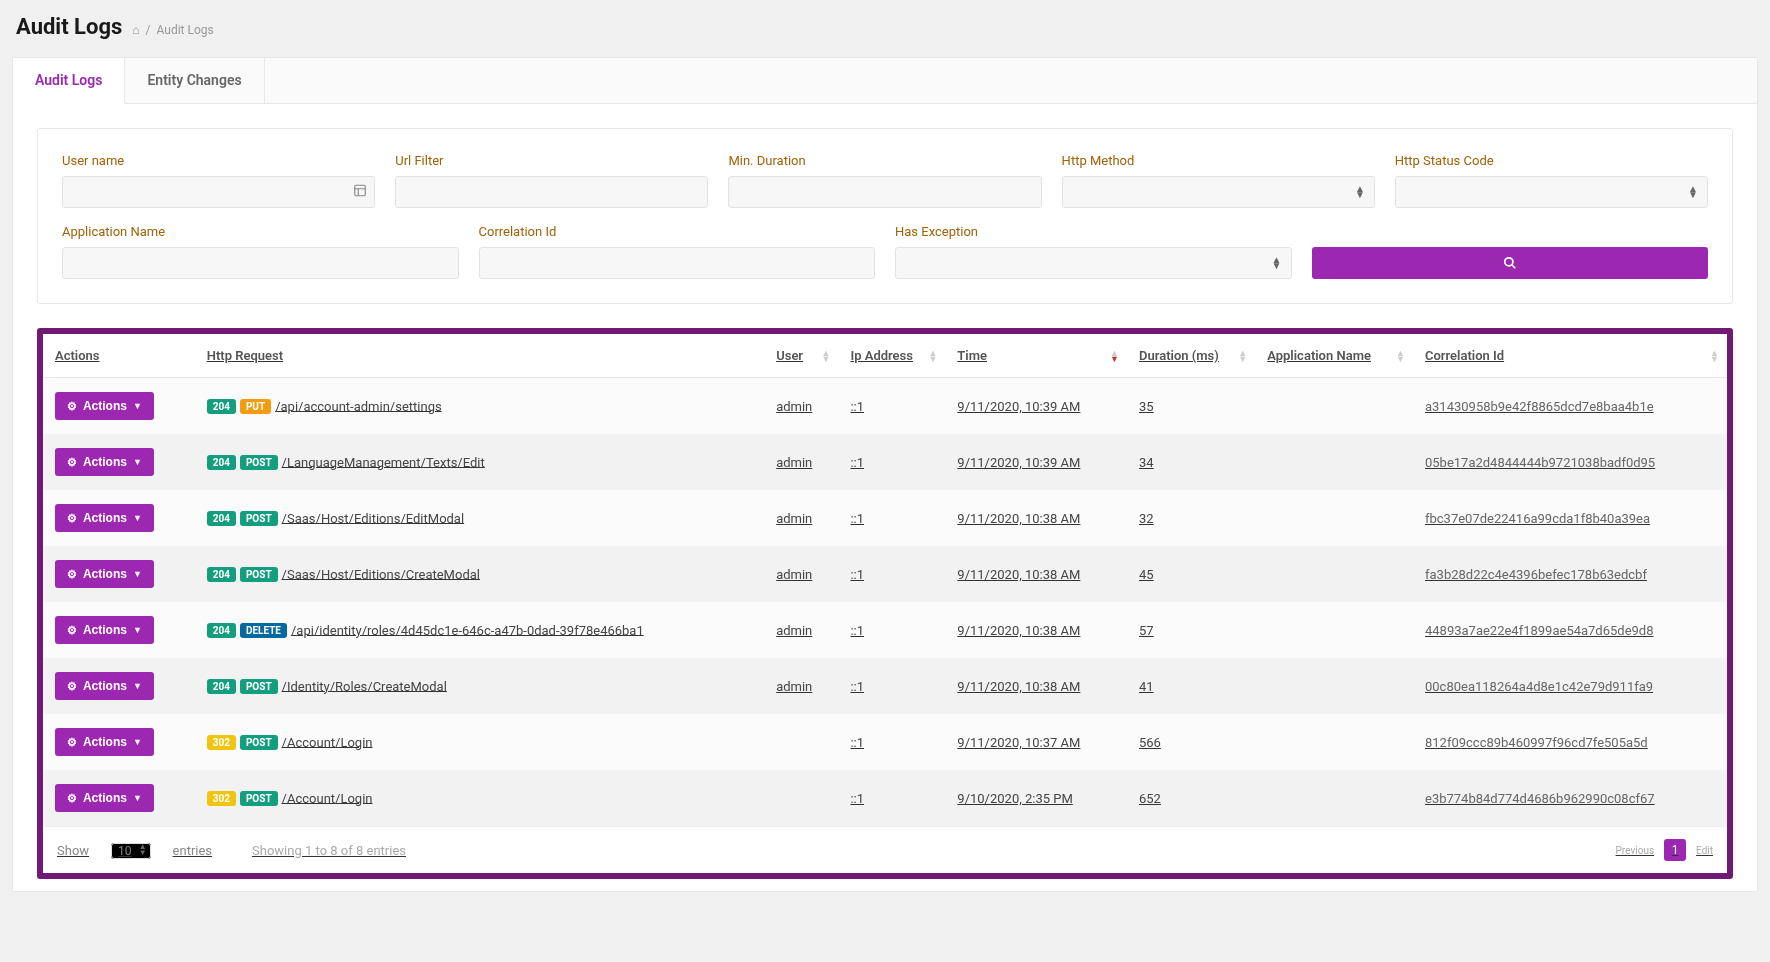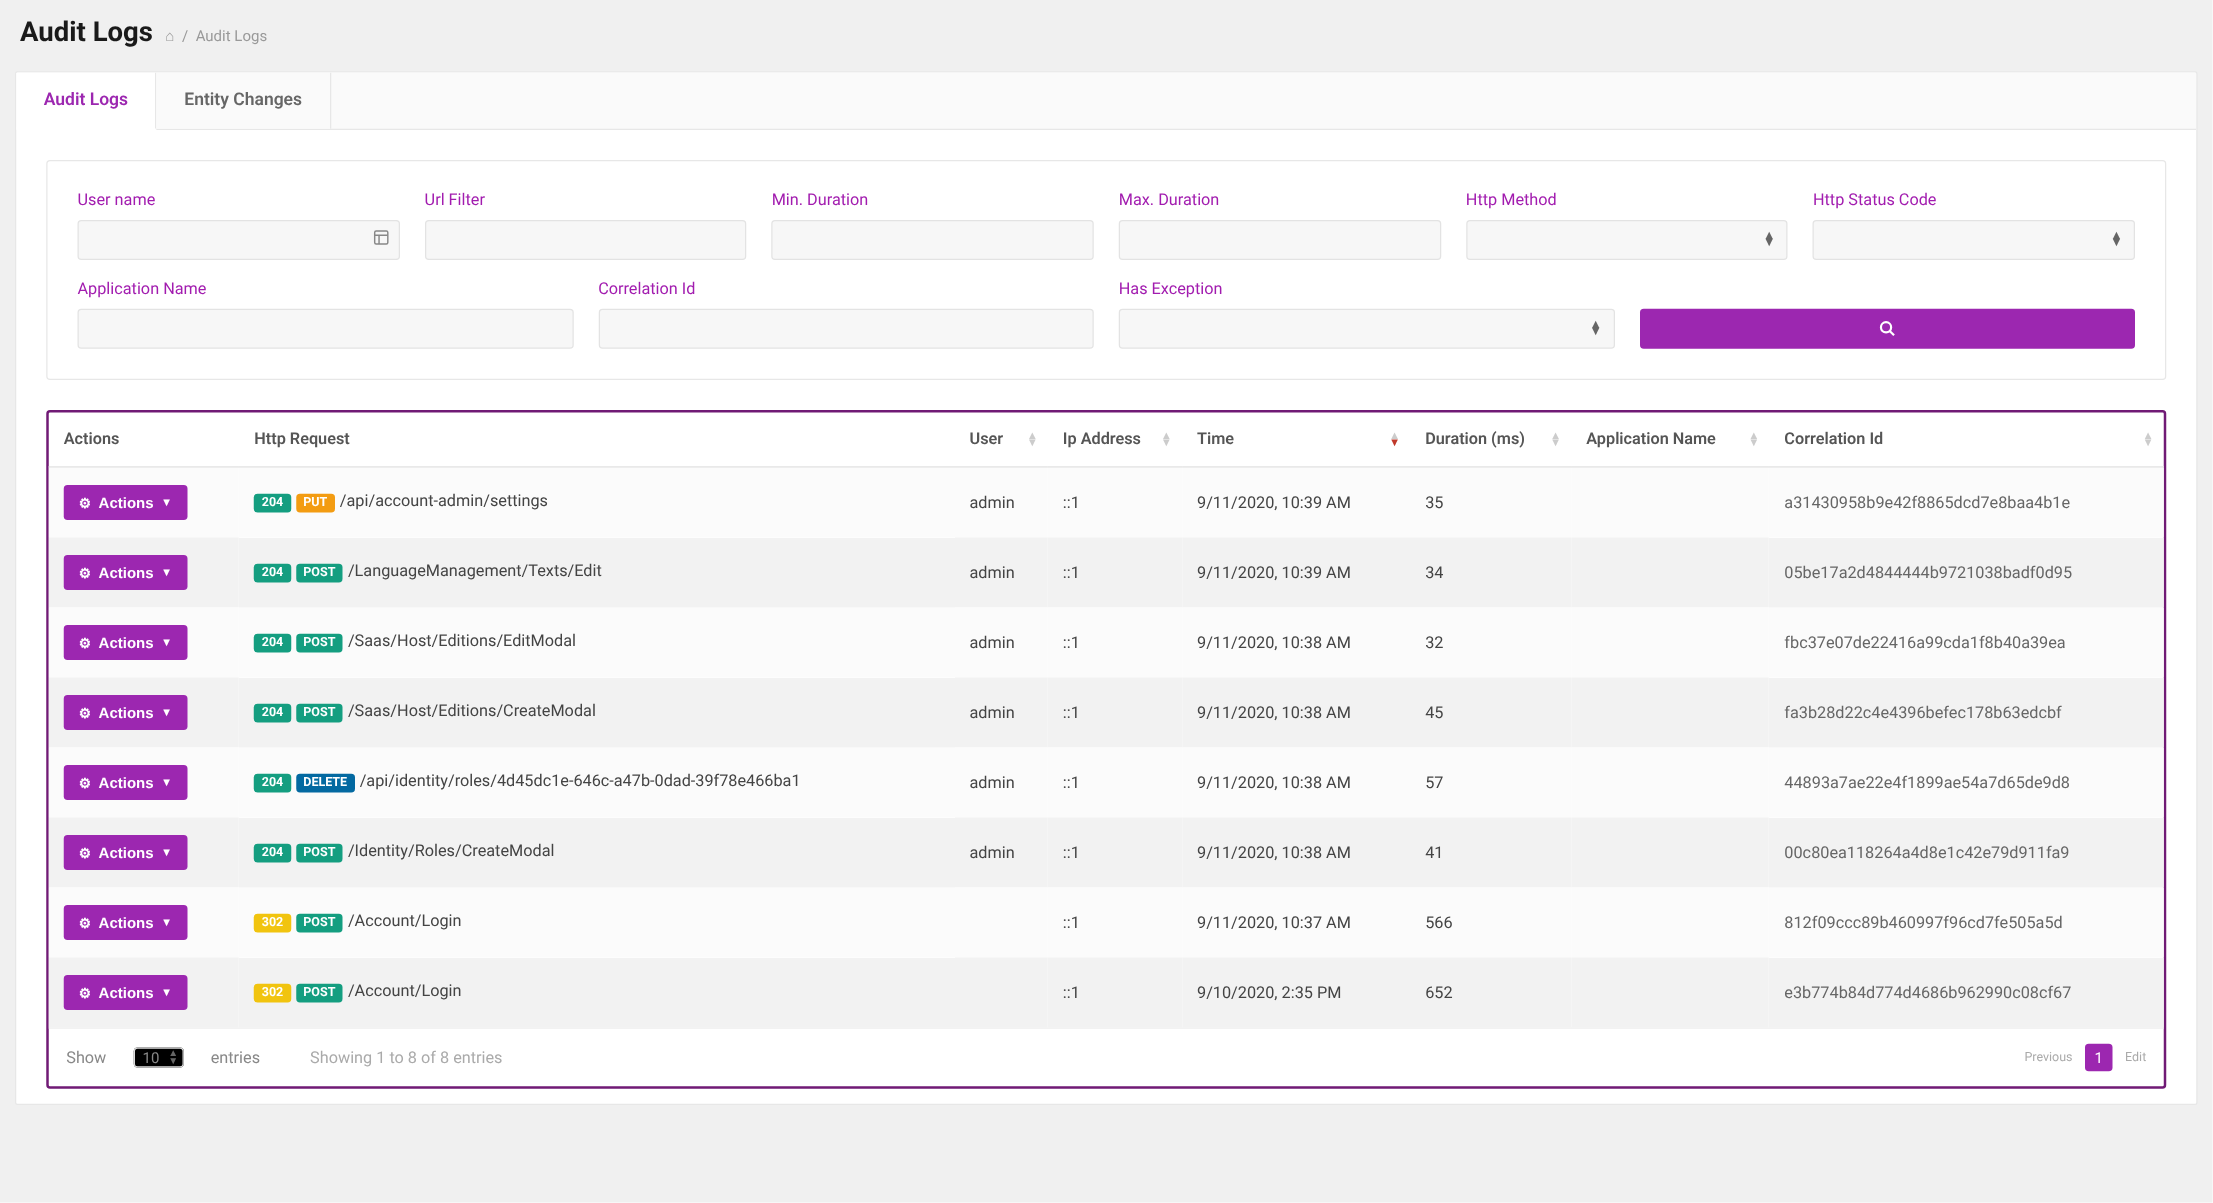--- a/index.html
+++ b/index.html
@@ -11,29 +11,29 @@
   .breadcrumb .home-icon { font-size: 12px; color: #999; }
   .card { background: #fff; border: 1px solid #e7e7e7; border-radius: 2px; overflow: hidden; }
   .tabs { display: flex; background: #fafafa; border-bottom: 1px solid #e7e7e7; }
   .tab { padding: 14px 22px; font-size: 14px; font-weight: 600; color: #666; cursor: pointer; background: #fafafa; border-right: 1px solid #e7e7e7; }
   .tab.active { background: #fff; color: #9c27b0; border-bottom: 2px solid #fff; margin-bottom: -1px; }
   .filter-card { margin: 24px; border: 1px solid #e7e7e7; border-radius: 3px; padding: 24px; background: #fff; }
   .filter-row { display: flex; gap: 20px; margin-bottom: 16px; flex-wrap: wrap; }
   .filter-row:last-child { margin-bottom: 0; }
   .filter-group { display: flex; flex-direction: column; flex: 1 1 0; min-width: 0; }
   .filter-group.grow2 { flex: 2 1 0; }
-  .filter-label { font-size: 13px; margin-bottom: 8px; color: #a21caf; }
+  .filter-label { font-size: 13px; margin-bottom: 8px; color: #a16207; }
   .form-control { height: 32px; border: 1px solid #e3e3e3; border-radius: 3px; background: #f7f7f7; padding: 0 8px; font-size: 13px; color: #555; width: 100%; }
   .form-control.select { position: relative; background: #f7f7f7; }
   .select-wrap { position: relative; }
   .select-caret { position: absolute; right: 10px; top: 50%; transform: translateY(-50%); font-size: 10px; color: #666; pointer-events: none; line-height: 6px;}
   .input-with-icon { position: relative; }
   .input-icon-right { position: absolute; right: 8px; top: 50%; transform: translateY(-50%); color: #888; font-size: 14px; }
   .search-btn { flex: 2 1 0; align-self: flex-end; height: 32px; background: #9c27b0; color: #fff; border: none; border-radius: 3px; font-size: 14px; cursor: pointer; display:flex; align-items:center; justify-content:center;}
-  .table-card { margin: 0 24px 12px 24px; border: 2px solid #701a75; border-radius: 3px; background: #fff; }
+  .table-card { margin: 0 24px 12px 24px; border: 6px solid #701a75; border-radius: 3px; background: #fff; text-decoration: underline; }
   table { width: 100%; border-collapse: collapse; }
   thead th { text-align: left; padding: 14px 12px; font-size: 13px; font-weight: 600; color: #555; border-bottom: 1px solid #e7e7e7; position: relative; white-space: nowrap; }
   thead th .sort-caret { position: absolute; right: 8px; top: 50%; transform: translateY(-50%); font-size: 9px; color: #ccc; display:flex; flex-direction:column; line-height:6px; }
   thead th .sort-caret .down.active { color: #c0392b; }
   tbody tr:nth-child(odd) { background: #fbfbfb; }
   tbody tr:nth-child(even) { background: #f2f2f2; }
   tbody td { padding: 14px 12px; font-size: 13px; color: #444; vertical-align: middle; white-space: nowrap; }
   .action-btn { background: #9c27b0; color: #fff; border: none; border-radius: 3px; padding: 7px 12px; font-size: 12px; font-weight: 600; cursor: pointer; display: inline-flex; align-items: center; gap: 6px; }
   .action-btn .caret { font-size: 9px; }
   .badge { display: inline-block; padding: 2px 6px; border-radius: 3px; font-size: 10px; font-weight: 700; color: #fff; margin-right: 4px; vertical-align: middle; }
@@ -90,24 +90,20 @@
         </div>
         <div class="filter-group">
           <label class="filter-label">Url Filter</label>
           <input class="form-control" value="" style="">
         </div>
         <div class="filter-group">
           <label class="filter-label">Min. Duration</label>
           <input class="form-control" value="" style="">
         </div>
         <div class="filter-group">
-          <label class="filter-label">Max. Duration</label>
-          <input class="form-control" value="" style="">
-        </div>
-        <div class="filter-group">
           <label class="filter-label">Http Method</label>
           <div class="select-wrap">
             <input class="form-control select" readonly="" value="" style="">
             <span class="select-caret">▲<br>▼</span>
           </div>
         </div>
         <div class="filter-group">
           <label class="filter-label">Http Status Code</label>
           <div class="select-wrap">
             <input class="form-control select" readonly="" value="" style="">

